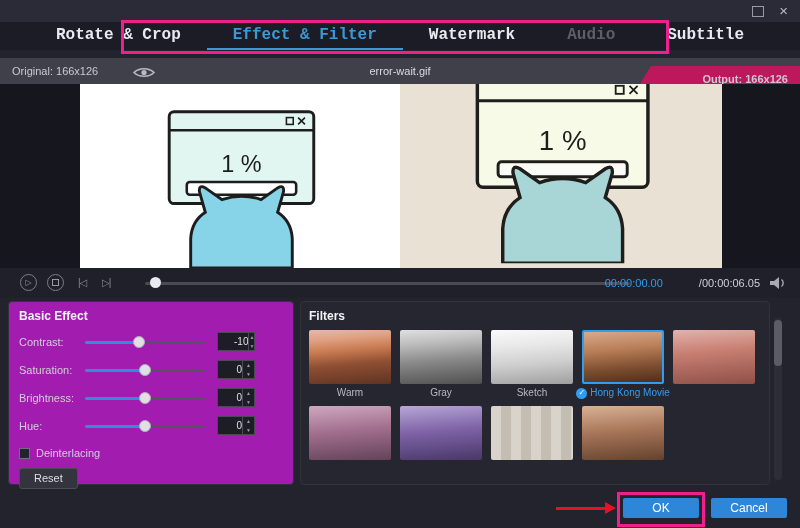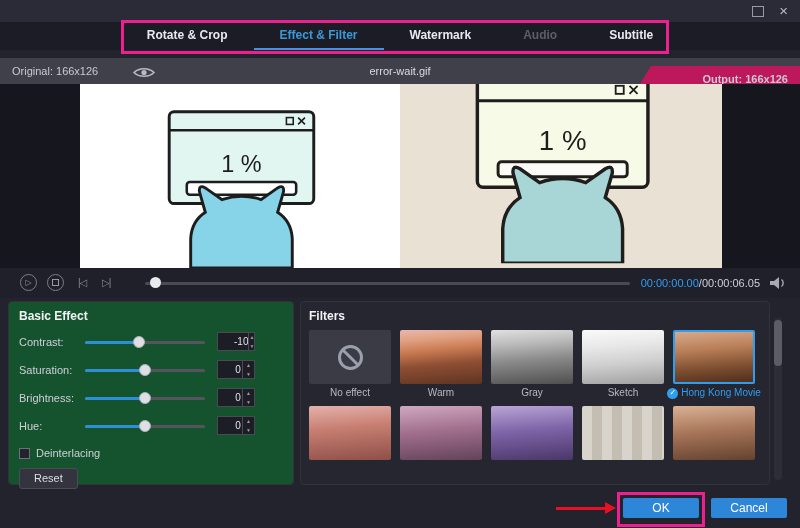--- a/index.html
+++ b/index.html
@@ -7,22 +7,22 @@
        font-family:"Liberation Sans","DejaVu Sans",sans-serif;-webkit-font-smoothing:antialiased;}
 
   
   .titlebar{position:absolute;top:0;left:0;right:0;height:22px;background:#2b2b37;}
   .win-max{position:absolute;right:36px;top:6px;width:10px;height:9px;border:1px solid #9a9aa6;cursor:pointer;}
   .win-close{position:absolute;right:12px;top:1px;color:#b9b9c4;font-size:15px;line-height:20px;cursor:pointer;}
 
   
   .tabbar{position:absolute;top:22px;left:0;right:0;height:28px;background:#1c1c26;
           display:flex;justify-content:center;}
-  .tab{padding:0 26px;line-height:26px;font-size:12px;font-weight:600;color:#e9e9f0;cursor:pointer;
-       border-bottom:2px solid transparent;box-sizing:border-box;height:28px;}
+  .tab{padding:0 26px;line-height:26px;font-size:16px;font-weight:600;color:#e9e9f0;cursor:pointer;
+       border-bottom:2px solid transparent;box-sizing:border-box;height:28px;font-family:Liberation Mono, monospace;}
   .tab.active{color:#3a9ad9;border-bottom-color:#3a9ad9;}
   .tab.disabled{color:#5e5e6a;}
   .anno-tabs{position:absolute;left:121px;top:20px;width:542px;height:28px;border:3px solid #ee1f8e;z-index:60;pointer-events:none;}
 
   
   .pv-header{position:absolute;top:58px;left:0;right:0;height:26px;background:#40404b;}
   .pv-orig{position:absolute;left:12px;top:0;line-height:26px;font-size:11px;color:#c9c9d3;}
   .pv-eye{position:absolute;left:132px;top:7px;cursor:pointer;}
   .pv-file{position:absolute;left:0;right:0;top:0;text-align:center;line-height:26px;font-size:11px;color:#dadae2;}
   .pv-out-wrap{position:absolute;right:0;top:8px;width:165px;height:26px;background:#be185d;
@@ -44,39 +44,39 @@
   .p-play{left:20px;}
   .p-stop{left:47px;}
   .stop-in{width:5px;height:5px;border:1px solid #9a9aa6;}
   .p-skip{position:absolute;top:8px;color:#8a8a96;font-size:10px;line-height:14px;cursor:pointer;letter-spacing:-1px;}
   .p-prev{left:78px;}
   .p-next{left:102px;}
   .seek-track{position:absolute;left:145px;top:14px;width:485px;height:3px;background:#4a4a55;border-radius:2px;cursor:pointer;}
   .seek-handle{position:absolute;left:150px;top:9px;width:11px;height:11px;border-radius:50%;background:#e8e8ee;cursor:pointer;}
   .time{position:absolute;right:40px;top:9px;font-size:11px;}
   .time .cur{color:#2f9df0;}
-  .time .tot{color:#cfcfd8;}
+  .time .tot{color:#cfcfd8;padding-left:36px;}
   .vol{position:absolute;right:14px;top:8px;cursor:pointer;}
 
   
-  .panel-left{position:absolute;left:8px;top:301px;width:286px;height:184px;background:#14532d;
+  .panel-left{position:absolute;left:8px;top:301px;width:286px;height:184px;background:#a21caf;
               border:1px solid #32323d;border-radius:4px;padding:7px 10px;box-sizing:border-box;}
   .panel-right{position:absolute;left:300px;top:301px;width:470px;height:184px;background:#262631;
                border:1px solid #32323d;border-radius:4px;padding:7px 8px;box-sizing:border-box;overflow:hidden;}
   .sec-title{font-size:12px;font-weight:bold;color:#f2f2f6;margin-bottom:7px;}
 
   .fx-row{display:flex;align-items:center;margin-bottom:5px;height:23px;}
   .fx-label{flex:0 0 66px;font-size:11px;color:#cfcfd8;}
   .fx-slider{position:relative;flex:0 0 120px;height:14px;margin-right:12px;cursor:pointer;}
   .fx-track{position:absolute;left:0;right:0;top:6px;height:3px;background:#54545e;border-radius:2px;}
   .fx-fill{position:absolute;left:0;top:6px;height:3px;width:var(--pct,50%);background:#2f8fd6;border-radius:2px;}
   .fx-handle{position:absolute;top:1px;left:calc(var(--pct,50%) - 6px);width:12px;height:12px;border-radius:50%;
              background:#dfe0e6;border:1px solid #aeb0ba;box-sizing:border-box;cursor:grab;}
   .spin{display:flex;width:38px;height:19px;background:#1d1d26;border:1px solid #4a4a56;box-sizing:border-box;}
-  .spin-val{flex:1;font-size:10px;color:#e0e0e8;text-align:center;line-height:17px;margin-left:16px;}
+  .spin-val{flex:1;font-size:10px;color:#e0e0e8;text-align:right;line-height:17px;margin-left:16px;}
   .spin-btns{width:11px;display:flex;flex-direction:column;border-left:1px solid #4a4a56;}
   .spin-up,.spin-down{flex:1;font-size:5px;line-height:8px;text-align:center;color:#9a9aa6;cursor:pointer;}
 
   .chk-row{display:flex;align-items:center;gap:6px;margin-top:10px;}
   .chk{width:11px;height:11px;border:1px solid #70707c;background:#23232d;cursor:pointer;box-sizing:border-box;}
   .chk-label{font-size:11px;color:#cfcfd8;}
   .be-buttons{display:flex;gap:10px;margin-top:9px;}
   .btn-dark{height:21px;padding:0 14px;background:#34343e;border:1px solid #4c4c58;border-radius:3px;
             color:#dedee6;font-size:11px;line-height:19px;cursor:pointer;}
 
@@ -269,29 +269,20 @@
 
     <div class="be-buttons">
       <button class="btn-dark">Reset</button>
     </div>
   </div>
 
   <div class="panel-right">
     <div class="sec-title">Filters</div>
     <div class="tiles">
 
-      <div class="tile-wrap">
-        <div class="tile tile-noeffect">
-          <svg width="27" height="27" viewBox="0 0 27 27">
-            <circle cx="13.5" cy="13.5" r="11" fill="none" stroke="#9aa0ad" stroke-width="3"></circle>
-            <line x1="5.7" y1="5.7" x2="21.3" y2="21.3" stroke="#9aa0ad" stroke-width="3"></line>
-          </svg>
-        </div>
-        <div class="tile-label">No effect</div>
-      </div>
 
       <div class="tile-wrap">
         <div class="tile tile-warm"></div>
         <div class="tile-label">Warm</div>
       </div>
 
       <div class="tile-wrap">
         <div class="tile tile-gray"></div>
         <div class="tile-label">Gray</div>
       </div>

